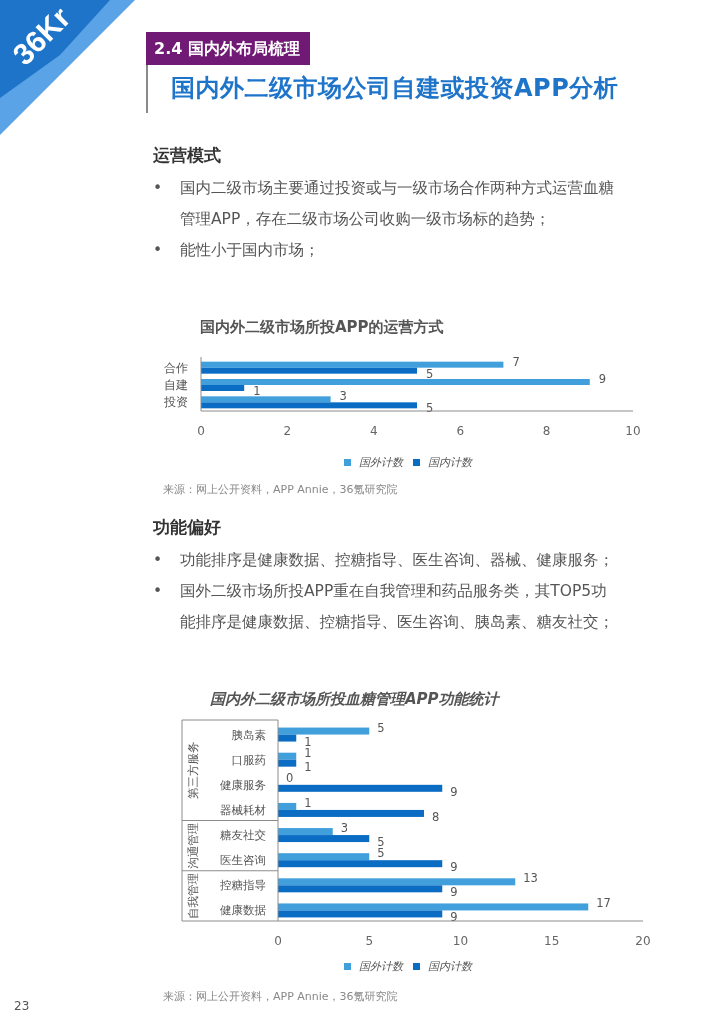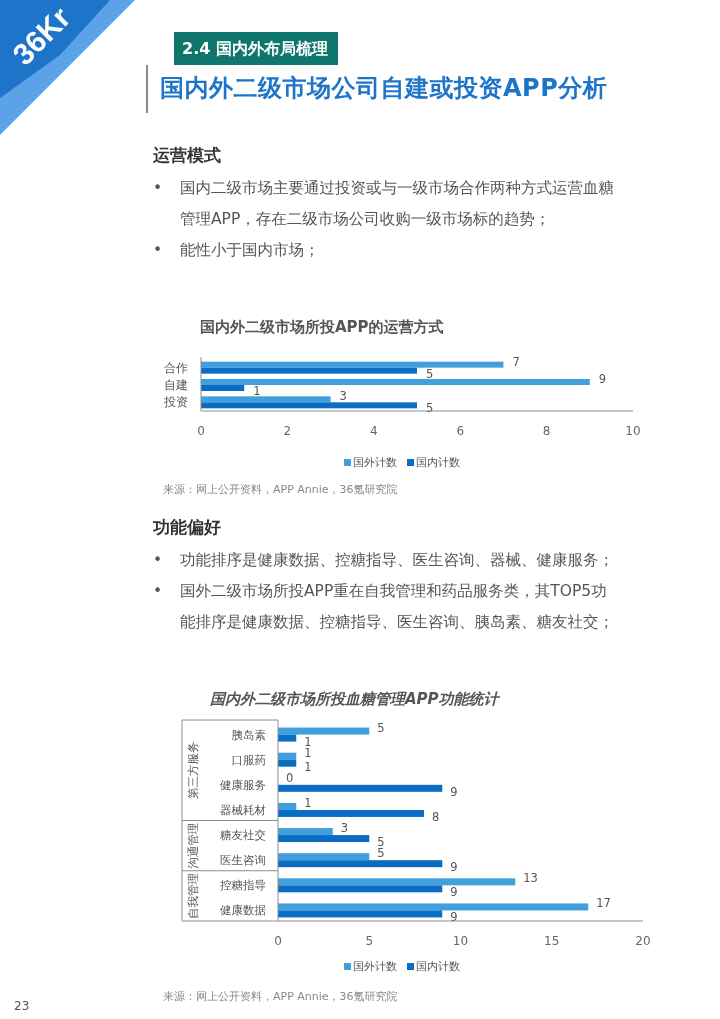--- a/index.html
+++ b/index.html
@@ -1,32 +1,32 @@
 <!DOCTYPE html>
 <html><head>
 <meta charset="utf-8">
 <style>
   * { margin:0; padding:0; box-sizing:border-box; }
   html, body { width:720px; height:1019px; background:#ffffff; overflow:hidden; }
   body { position:relative; font-family:"DejaVu Sans","Liberation Sans",sans-serif; color:#555; }
 
   .logo { position:absolute; left:0; top:0; width:140px; height:140px; }
-  .section-tag { position:absolute; left:146px; top:32px; height:33px; padding:0 10px 0 8px; background:#0f766e; color:#fff; font-size:16px; line-height:33px; font-weight:bold;margin-left:28px; }
+  .section-tag { position:absolute; left:146px; top:32px; height:33px; padding:0 10px 0 8px; background:#701a75; color:#fff; font-size:16px; line-height:33px; font-weight:bold; }
   .title-bar { position:absolute; left:146px; top:65px; width:2px; height:48px; background:#8a8a8a; }
-  .page-title { position:absolute; left:160px; top:70px; font-size:24px; line-height:36px; color:#1d74c9; font-weight:bold; letter-spacing:0.5px; }
+  .page-title { position:absolute; left:171px; top:70px; font-size:24px; line-height:36px; color:#1d74c9; font-weight:bold; letter-spacing:0.5px; }
 
   .h2 { position:absolute; left:153px; font-size:17px; font-weight:bold; color:#333; }
   .bullets { position:absolute; left:153px; width:520px; }
   .bullet { position:relative; padding-left:27px; font-size:15.5px; line-height:31px; color:#555; }
   .bullet .dot { position:absolute; left:0; top:0; }
 
   .chart-title { position:absolute; font-size:15px; font-weight:bold; color:#555; }
   .chart svg { position:absolute; left:0; top:0; }
   .legend { position:absolute; font-size:11px; color:#555; display:flex; gap:10px; }
-  .legend-item { display:flex; align-items:center; gap:2px; }
+  .legend-item { display:flex; align-items:center; gap:8px;font-style:italic; }
   .legend-swatch { width:7px; height:7px; display:inline-block; }
   .source { position:absolute; font-size:11px; color:#888; }
   .page-num { position:absolute; left:14px; top:999px; font-size:12px; color:#555; }
 </style>
 </head>
 <body>
 
 <div class="logo">
   <svg width="140" height="140" viewBox="0 0 140 140">
     <polygon points="0,0 135,0 0,135" fill="#5aa3e6"></polygon>

